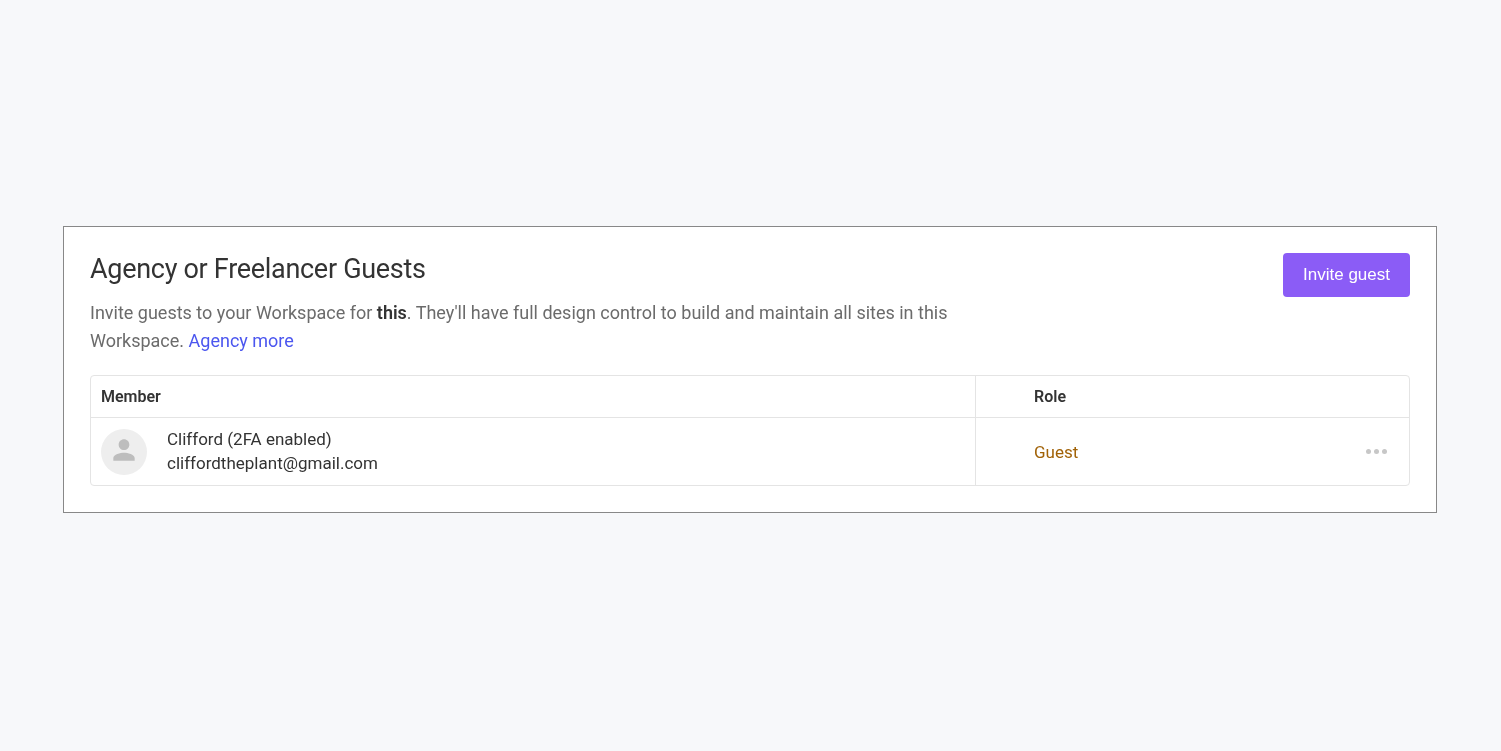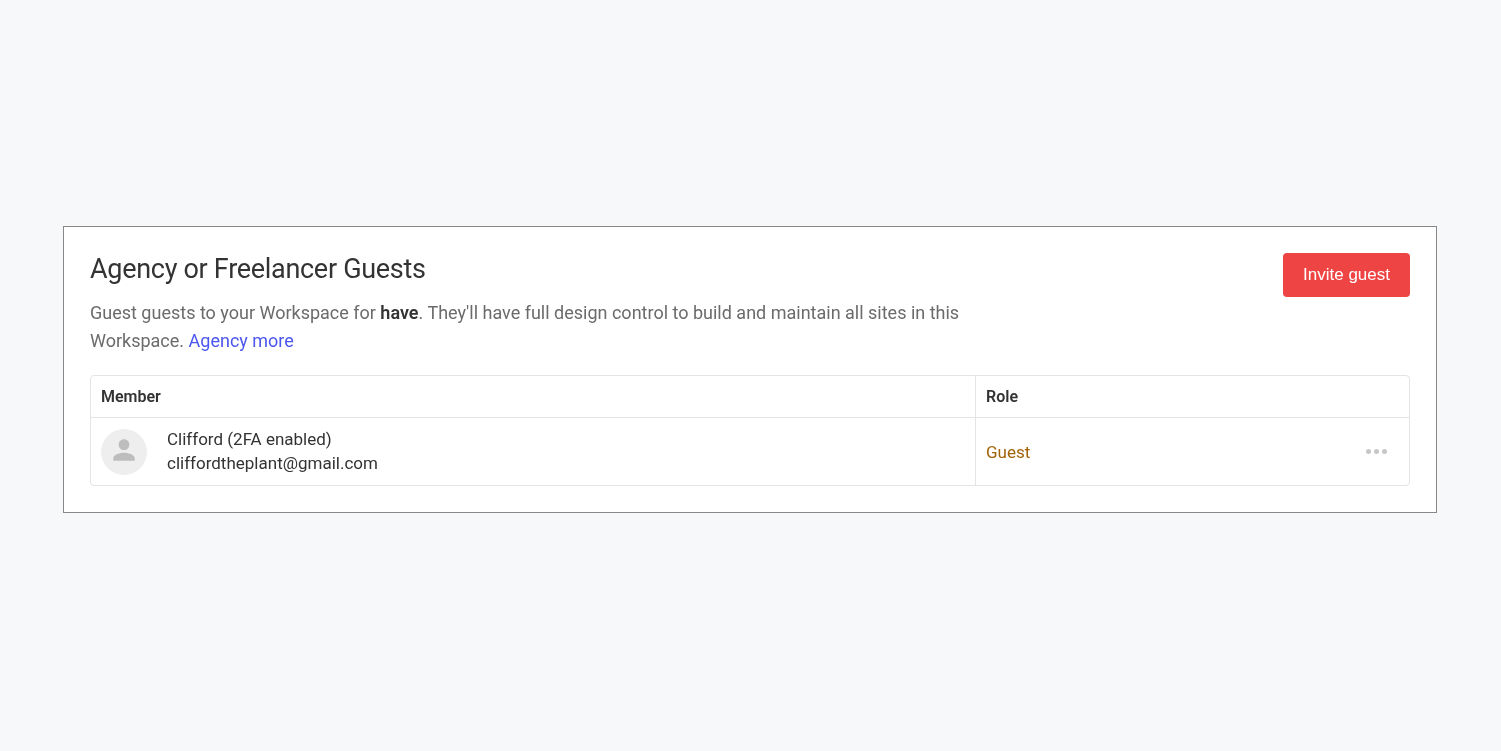--- a/index.html
+++ b/index.html
@@ -44,40 +44,41 @@
   .description .bold {
     font-weight: 600;
     color: #333333;
   }
   .learn-more {
     color: #4b56ef;
     text-decoration: none;
     cursor: pointer;
   }
   .invite-button {
-    background: #ef4444;
+    background: #8b5cf6;
     color: #ffffff;
     border: none;
     border-radius: 4px;
     padding: 12px 20px;
     font-size: 17px;
     font-weight: 400;
     cursor: pointer;
     white-space: nowrap;
   }
   .table {
     width: 100%;
     border: 1px solid #e4e4e4;
     border-radius: 4px;
     margin-top: 20px;
     overflow: hidden;
   }
   .table-row {
     display: flex;
     border-bottom: 1px solid #e4e4e4;
+    gap: 48px;
   }
   .table-row:last-child {
     border-bottom: none;
   }
   .table-header .cell {
     font-weight: 600;
     color: #333333;
     font-size: 16px;
     padding: 11px 10px;
   }
@@ -141,21 +142,21 @@
   }
 </style>
 </head>
 <body>
 
 <div class="panel">
   <div class="panel-header">
     <div>
       <h1 class="title">Agency or Freelancer Guests</h1>
       <p class="description">
-        <span>Guest guests to your Workspace for </span><span class="bold">have</span><span>. They'll have full design control to build and maintain all sites in this Workspace. </span><a class="learn-more">Agency more</a>
+        <span>Invite guests to your Workspace for </span><span class="bold">this</span><span>. They'll have full design control to build and maintain all sites in this Workspace. </span><a class="learn-more">Agency more</a>
       </p>
     </div>
     <button class="invite-button">Invite guest</button>
   </div>
 
   <div class="table">
     <div class="table-row table-header">
       <div class="cell cell-member">Member</div>
       <div class="cell cell-role">Role</div>
     </div>

